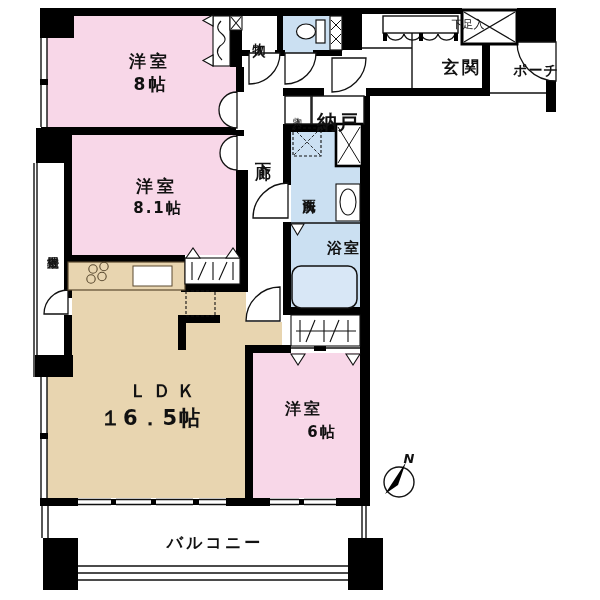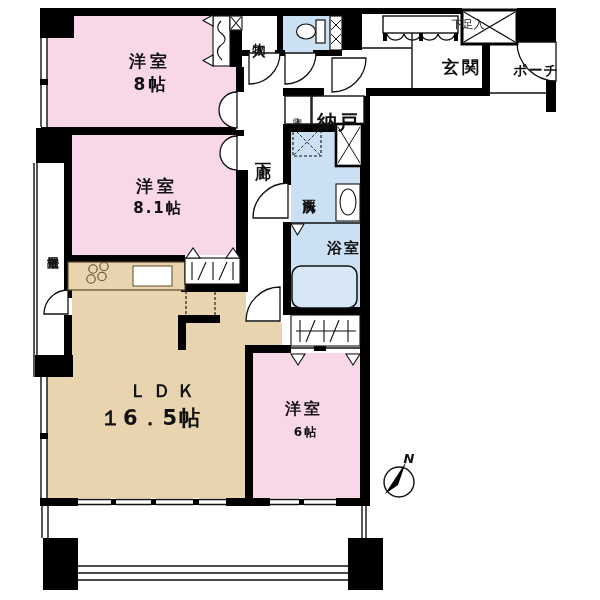--- a/index.html
+++ b/index.html
@@ -170,31 +170,32 @@
 <div class="lbl" style="left:150px;top:61px;font-size:17px;letter-spacing:4px;">洋室</div>
 <div class="lbl" style="left:151px;top:84px;font-size:17px;letter-spacing:3px;">8帖</div>
 
 <div class="lbl" style="left:157px;top:186px;font-size:17px;letter-spacing:4px;">洋室</div>
 <div class="lbl" style="left:158px;top:208px;font-size:15px;letter-spacing:2px;">8.1帖</div>
 
 <div class="lbl" style="left:149px;top:391px;font-size:18px;letter-spacing:6px;margin-left:16px;">ＬＤＫ</div>
 <div class="lbl" style="left:151px;top:418px;font-size:21px;letter-spacing:2px;">１6．5帖</div>
 
 <div class="lbl" style="left:304px;top:409px;font-size:16px;letter-spacing:3px;">洋室</div>
-<div class="lbl" style="left:306px;top:432px;font-size:12px;letter-spacing:2px;">6帖</div>
+<div class="lbl" style="left:322px;top:432px;font-size:15px;letter-spacing:2px;">6帖</div>
 
 <div class="lbl v" style="left:263px;top:150px;font-size:16px;">廊下</div>
 
 <div class="lbl" style="left:462px;top:67px;font-size:17px;letter-spacing:3px;">玄関</div>
 <div class="lbl" style="left:536px;top:70px;font-size:14px;letter-spacing:1px;">ポーチ</div>
 <div class="lbl" style="left:420px;top:24px;font-size:11px;font-weight:500;margin-left:48px;">下足入</div>
 <div class="lbl" style="left:338px;top:122px;font-size:20px;letter-spacing:1px;">納戸</div>
 
 <div class="lbl v" style="left:259px;top:33px;font-size:13px;">物入</div>
 <div class="lbl v" style="left:297px;top:110px;font-size:9px;font-weight:500;">物入</div>
 <div class="lbl v" style="left:309px;top:189px;font-size:13px;">洗面所</div>
 <div class="lbl" style="left:344px;top:248px;font-size:15px;letter-spacing:2px;">浴室</div>
 
 <div class="lbl v" style="left:53px;top:247px;font-size:12px;font-weight:500;">室外機置場</div>
+<div class="lbl" style="left:215px;top:543px;font-size:16px;letter-spacing:3px;">バルコニー</div>
 
 <div class="lbl" style="left:409px;top:458px;font-size:13px;font-style:italic;font-weight:700;">N</div>
 
 </div>
 
 </body></html>

